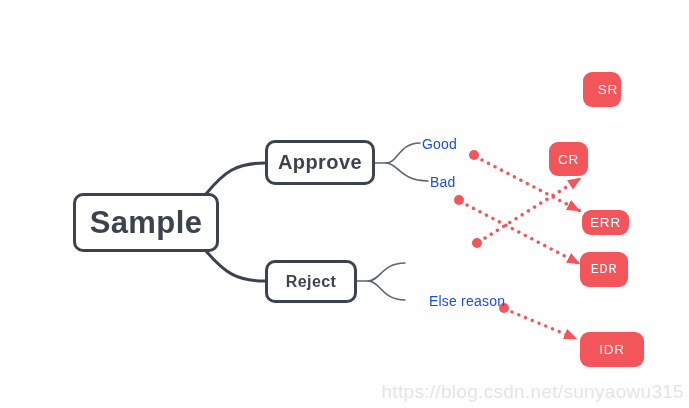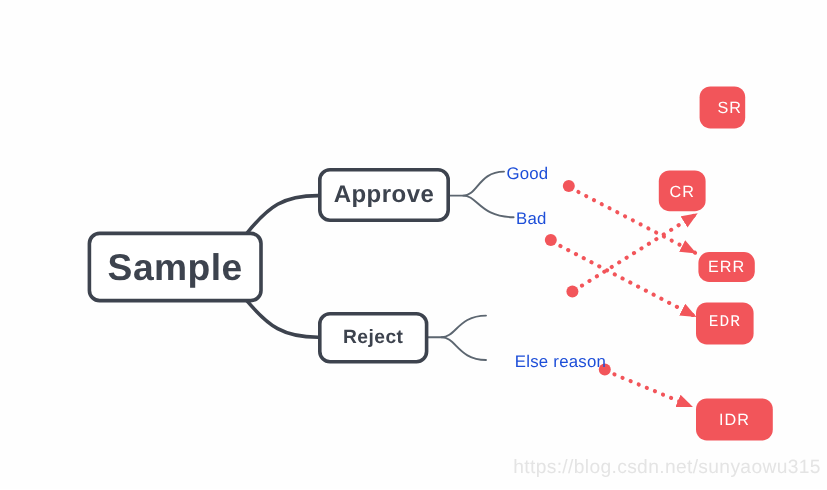--- a/index.html
+++ b/index.html
@@ -65,21 +65,21 @@
   .result-sr  { left: 583px; top: 72px;  width: 38px; height: 35px; padding-left: 12px; }
   .result-cr  { left: 549px; top: 142px; width: 39px; height: 34px; }
   .result-err { left: 582px; top: 210px; width: 47px; height: 25px; }
   .result-edr { left: 580px; top: 252px; width: 48px; height: 35px; font-family: Liberation Mono, monospace; }
   .result-idr { left: 580px; top: 332px; width: 64px; height: 35px; }
 
   .watermark {
     position: absolute;
     right: 5px;
     top: 381px;
-    font-size: 16px;
+    font-size: 19px;
     color: #e4e4e4;
     letter-spacing: 0.3px;
     white-space: nowrap;
   }
 </style>
 </head>
 <body>
 
 <div class="canvas">
 

